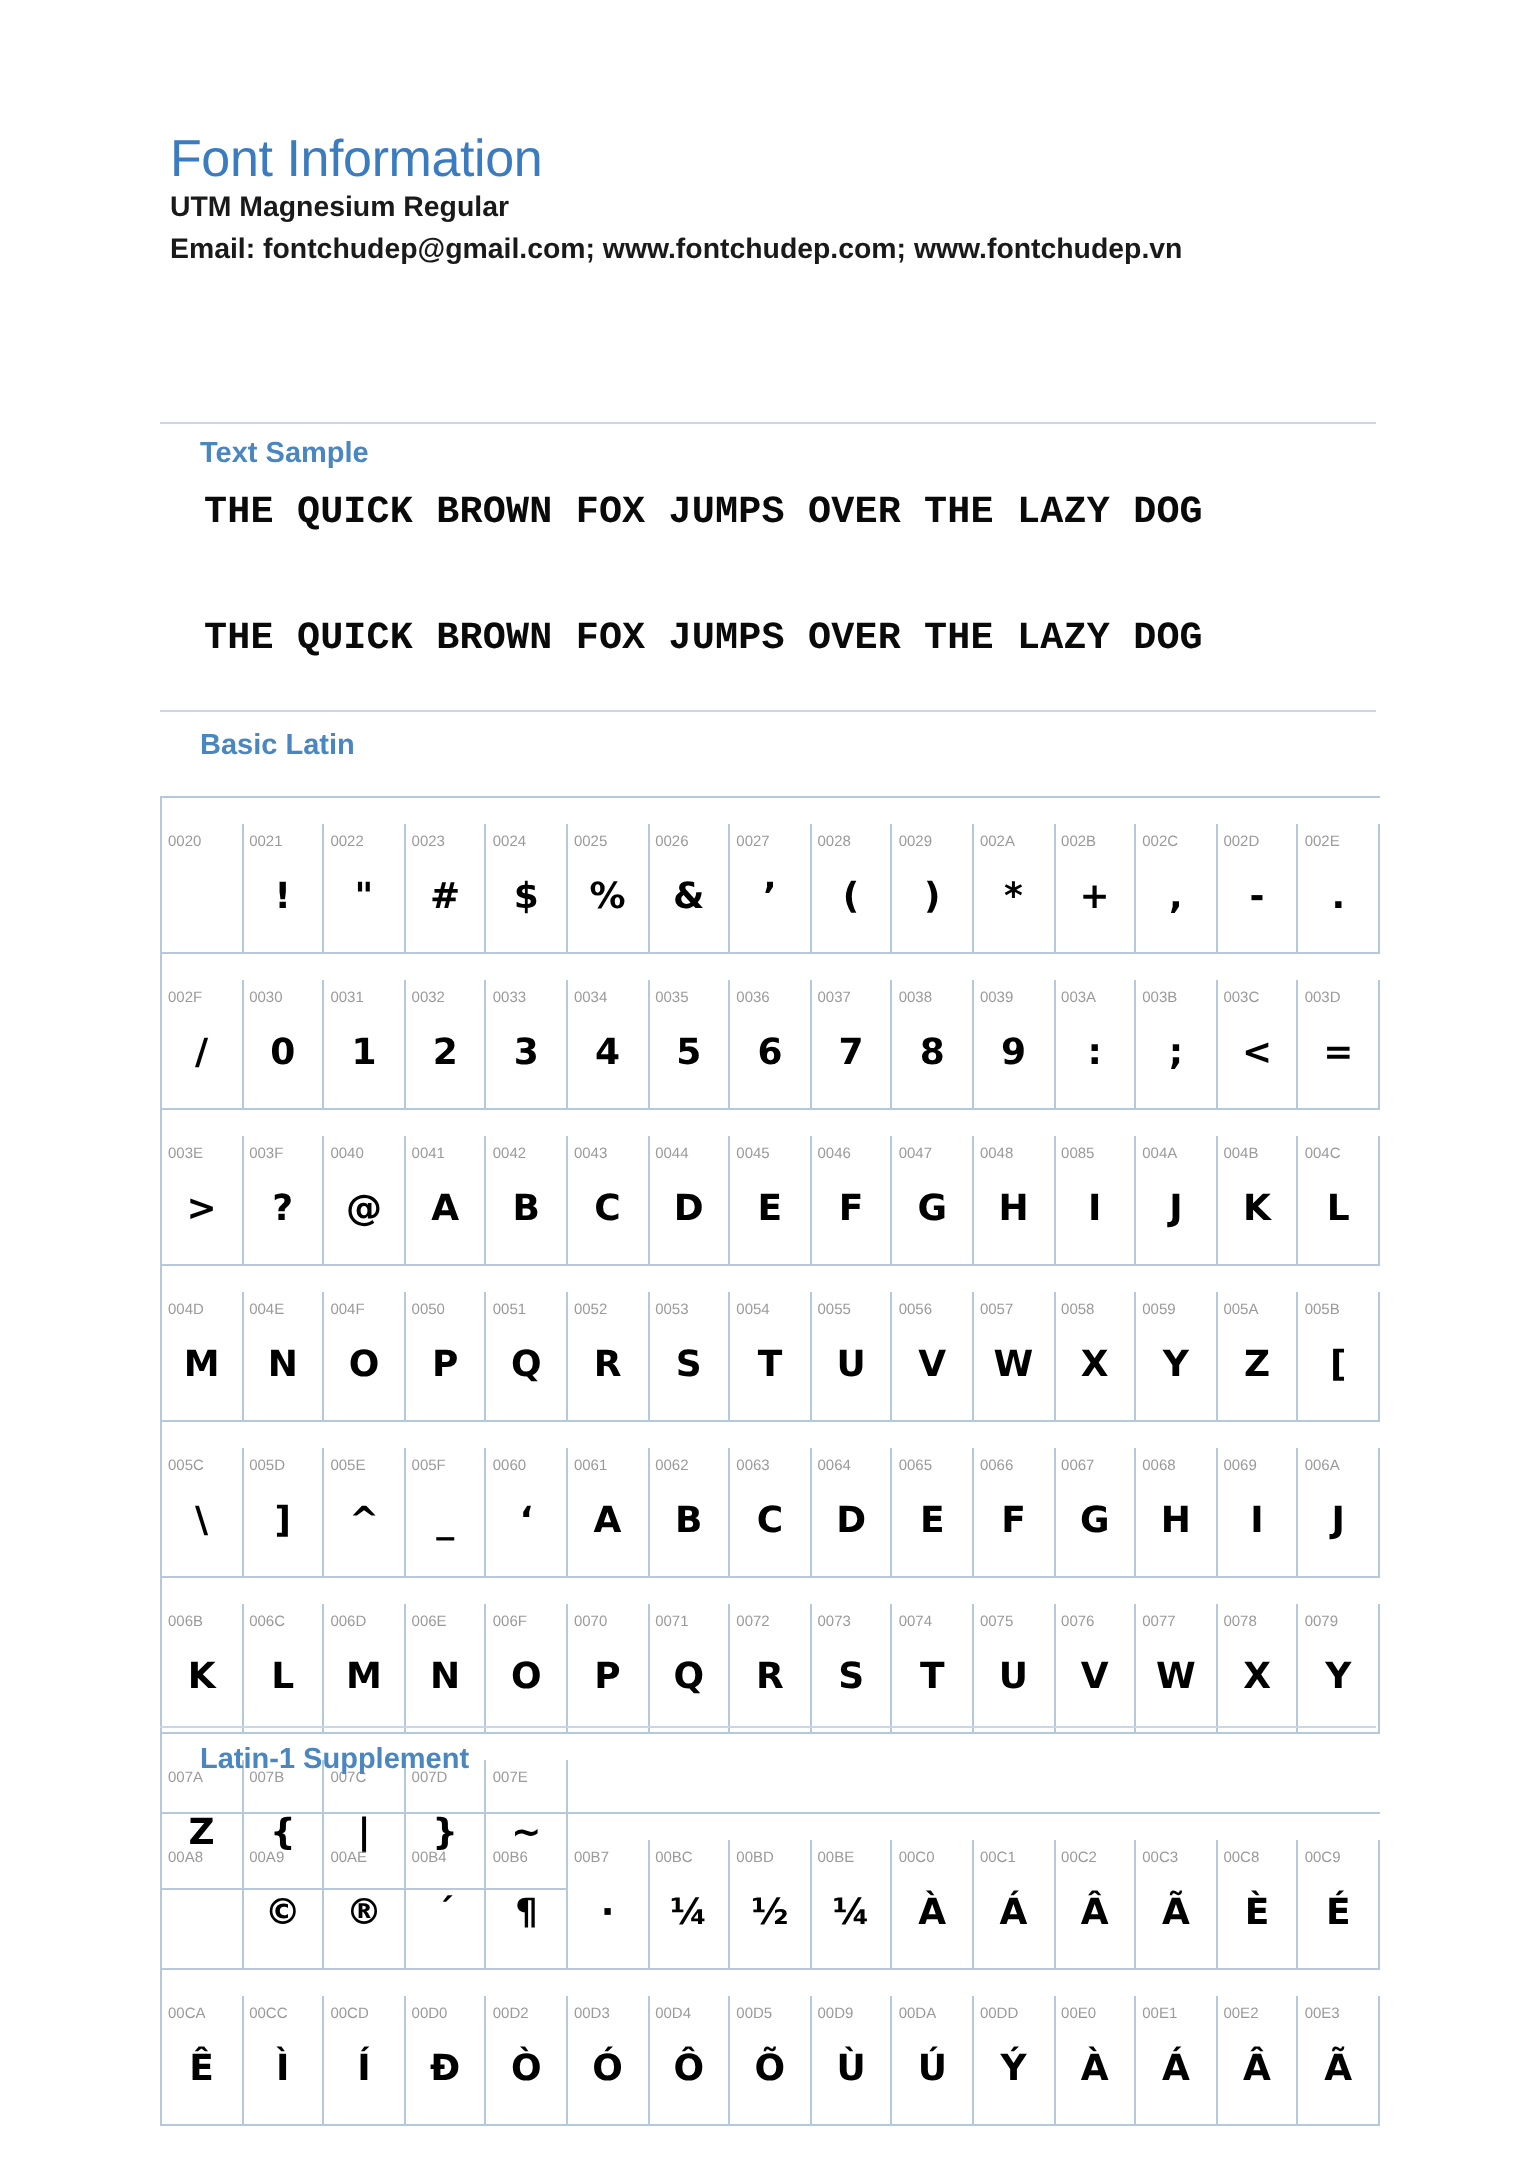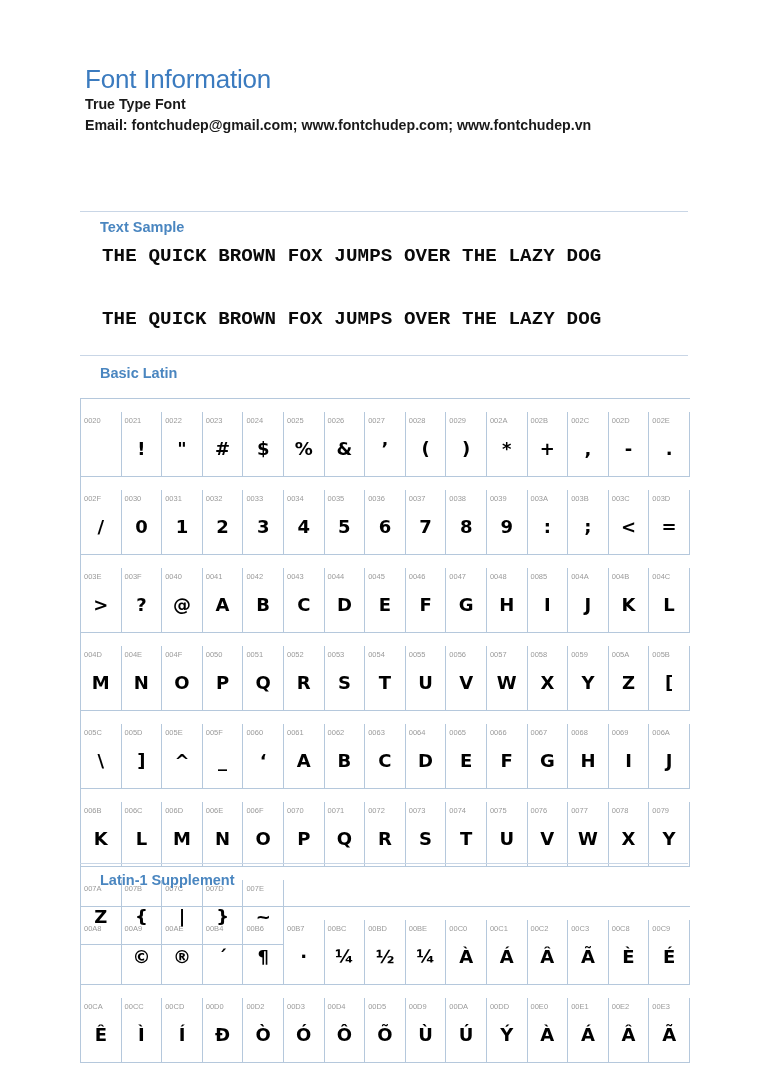--- a/index.html
+++ b/index.html
@@ -23,21 +23,21 @@
   .code { position: absolute; left: 3px; top: 4px; font-size: 7.5px; color: #9a9a9a; }
   .glyph { position: absolute; left: 0; right: 0; top: 26px; text-align: center;
            font-family: "DejaVu Sans", sans-serif; font-weight: bold; font-size: 18px; color: #000; }
 </style>
 </head>
 <body>
 
 <h1 class="title">Font Information</h1>
 
 <div class="info">
-  <div>True Type Font</div>
+  <div>UTM Magnesium Regular</div>
   <div>Email: fontchudep@gmail.com; www.fontchudep.com; www.fontchudep.vn</div>
 </div>
 
 <div class="sep" style="top:211px"></div>
 
 <div class="section-title" style="top:219px">Text Sample</div>
 <div class="sample" style="top:245px">THE QUICK BROWN FOX JUMPS OVER THE LAZY DOG</div>
 <div class="sample" style="top:308px">THE QUICK BROWN FOX JUMPS OVER THE LAZY DOG</div>
 
 <div class="sep" style="top:355px"></div>

